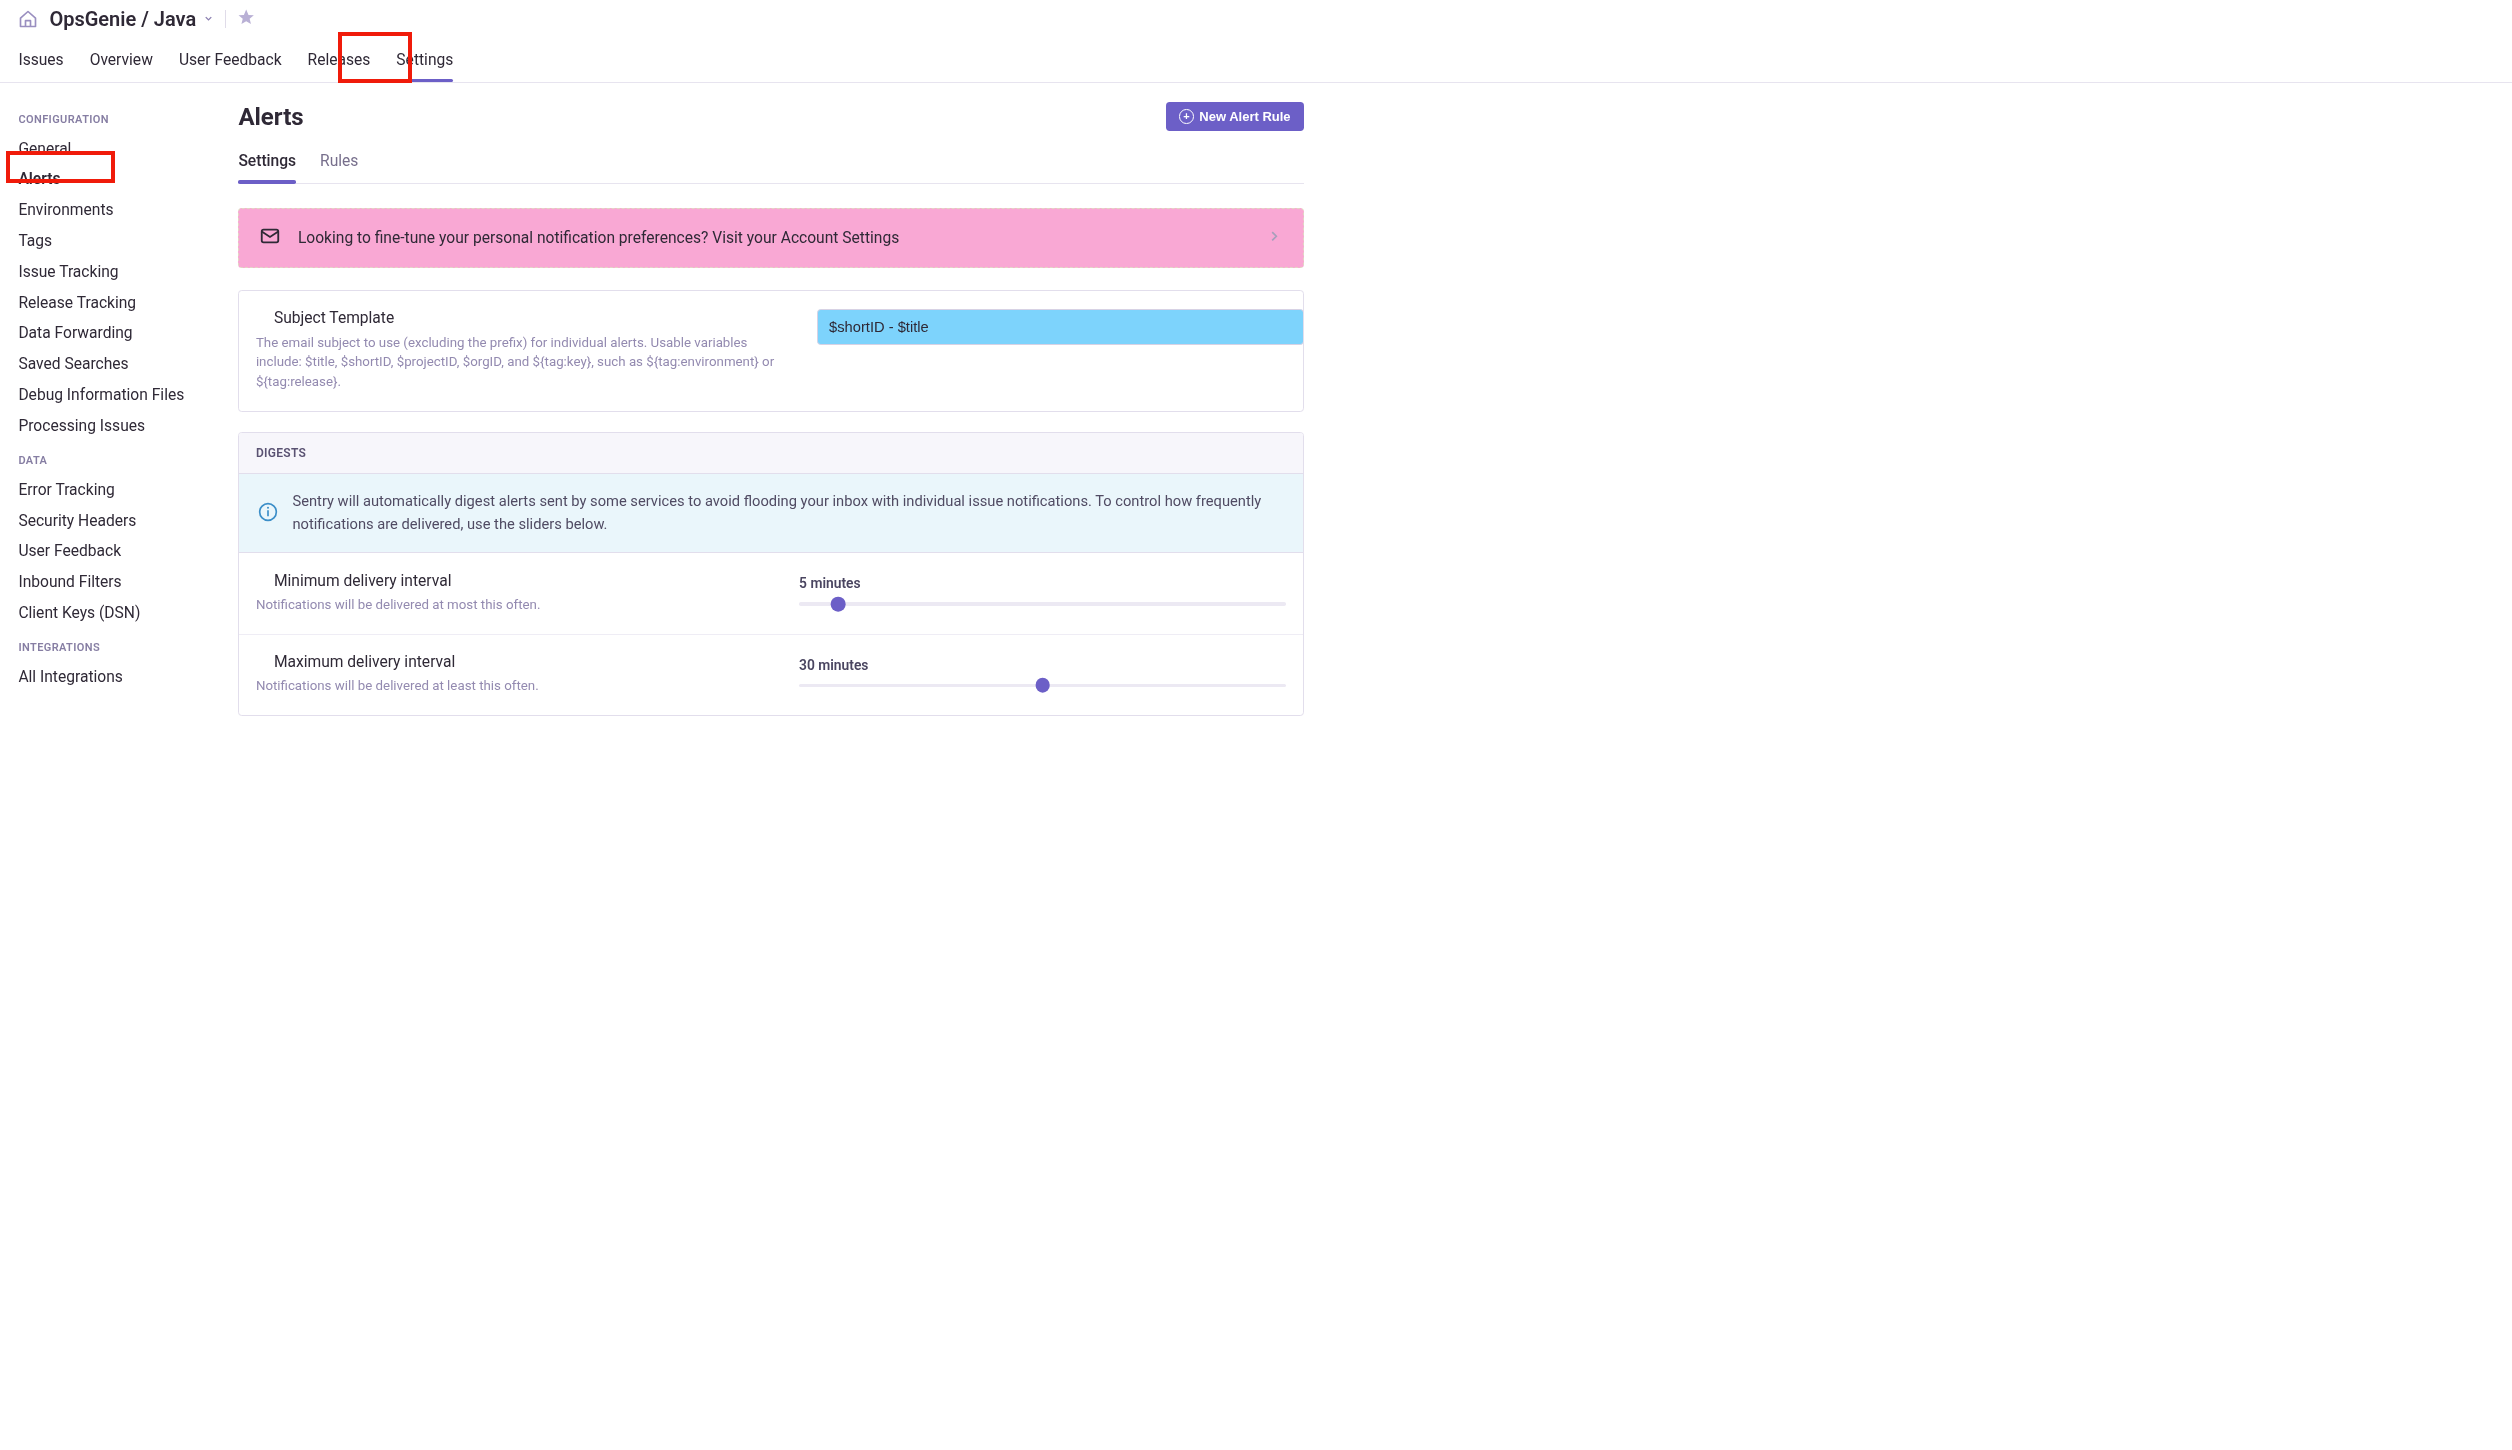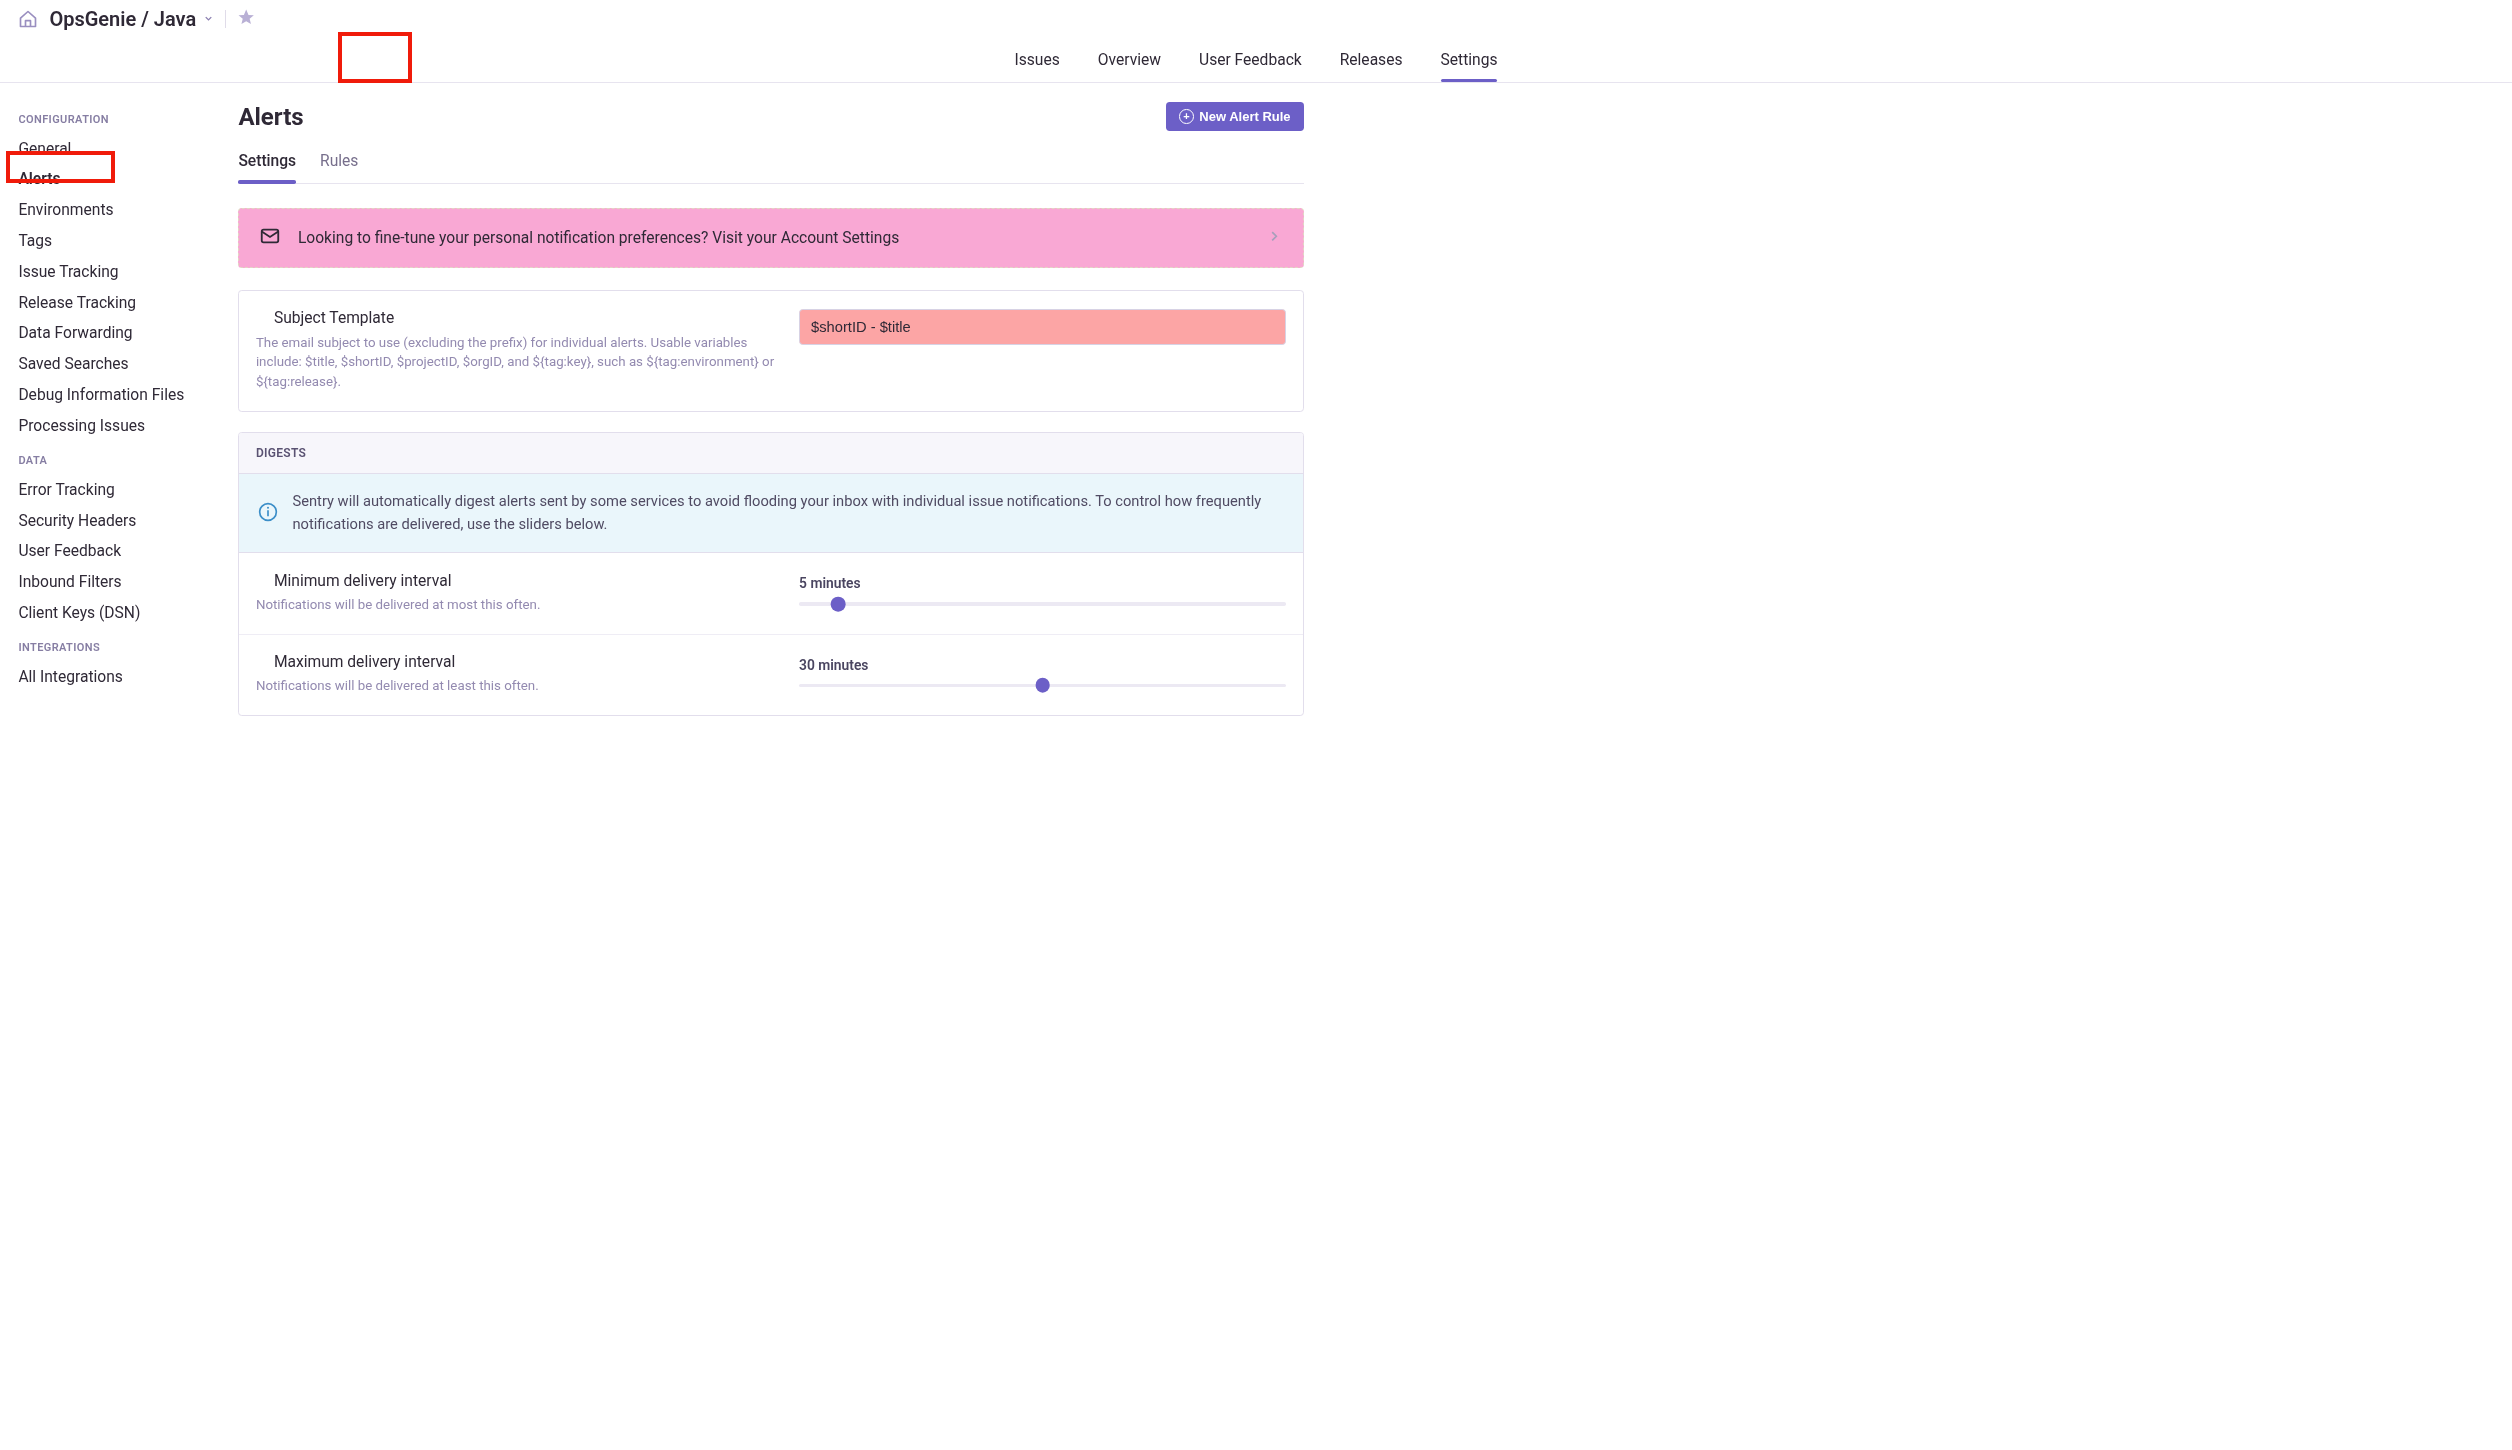--- a/index.html
+++ b/index.html
@@ -43,23 +43,22 @@
   width: 0.9px;
   height: 18.4px;
   background: #e0dce9;
 }
 .star-icon {
   color: #b9b0d5;
   font-size: 16.5px;
 }
 .main-tabs {
   display: flex;
-  gap: 38px;
+  gap: 26px;
   margin-top: 5.5px;
-  justify-content: center;
 }
 .main-tab {
   padding: 9.2px 0 13px 0;
   font-size: 15.6px;
   color: #2f2936;
   cursor: pointer;
   position: relative;
 }
 .main-tab.active::after {
   content: "";
@@ -235,21 +234,22 @@
   line-height: 1.5;
 }
 
 .text-input {
   width: 100%;
   border: 0.9px solid #d7d2e4;
   border-radius: 3.7px;
   padding: 9.2px 11px;
   font-size: 14.7px;
   color: #2f2936;
-  background: #fca5a5;
+  background: #7dd3fc;
+  margin-left: 18px;
 }
 
 
 .info-banner {
   background: #eaf6fb;
   border-bottom: 0.9px solid #e2deec;
   padding: 16.5px 18.4px;
   display: flex;
   gap: 14.7px;
   align-items: center;

